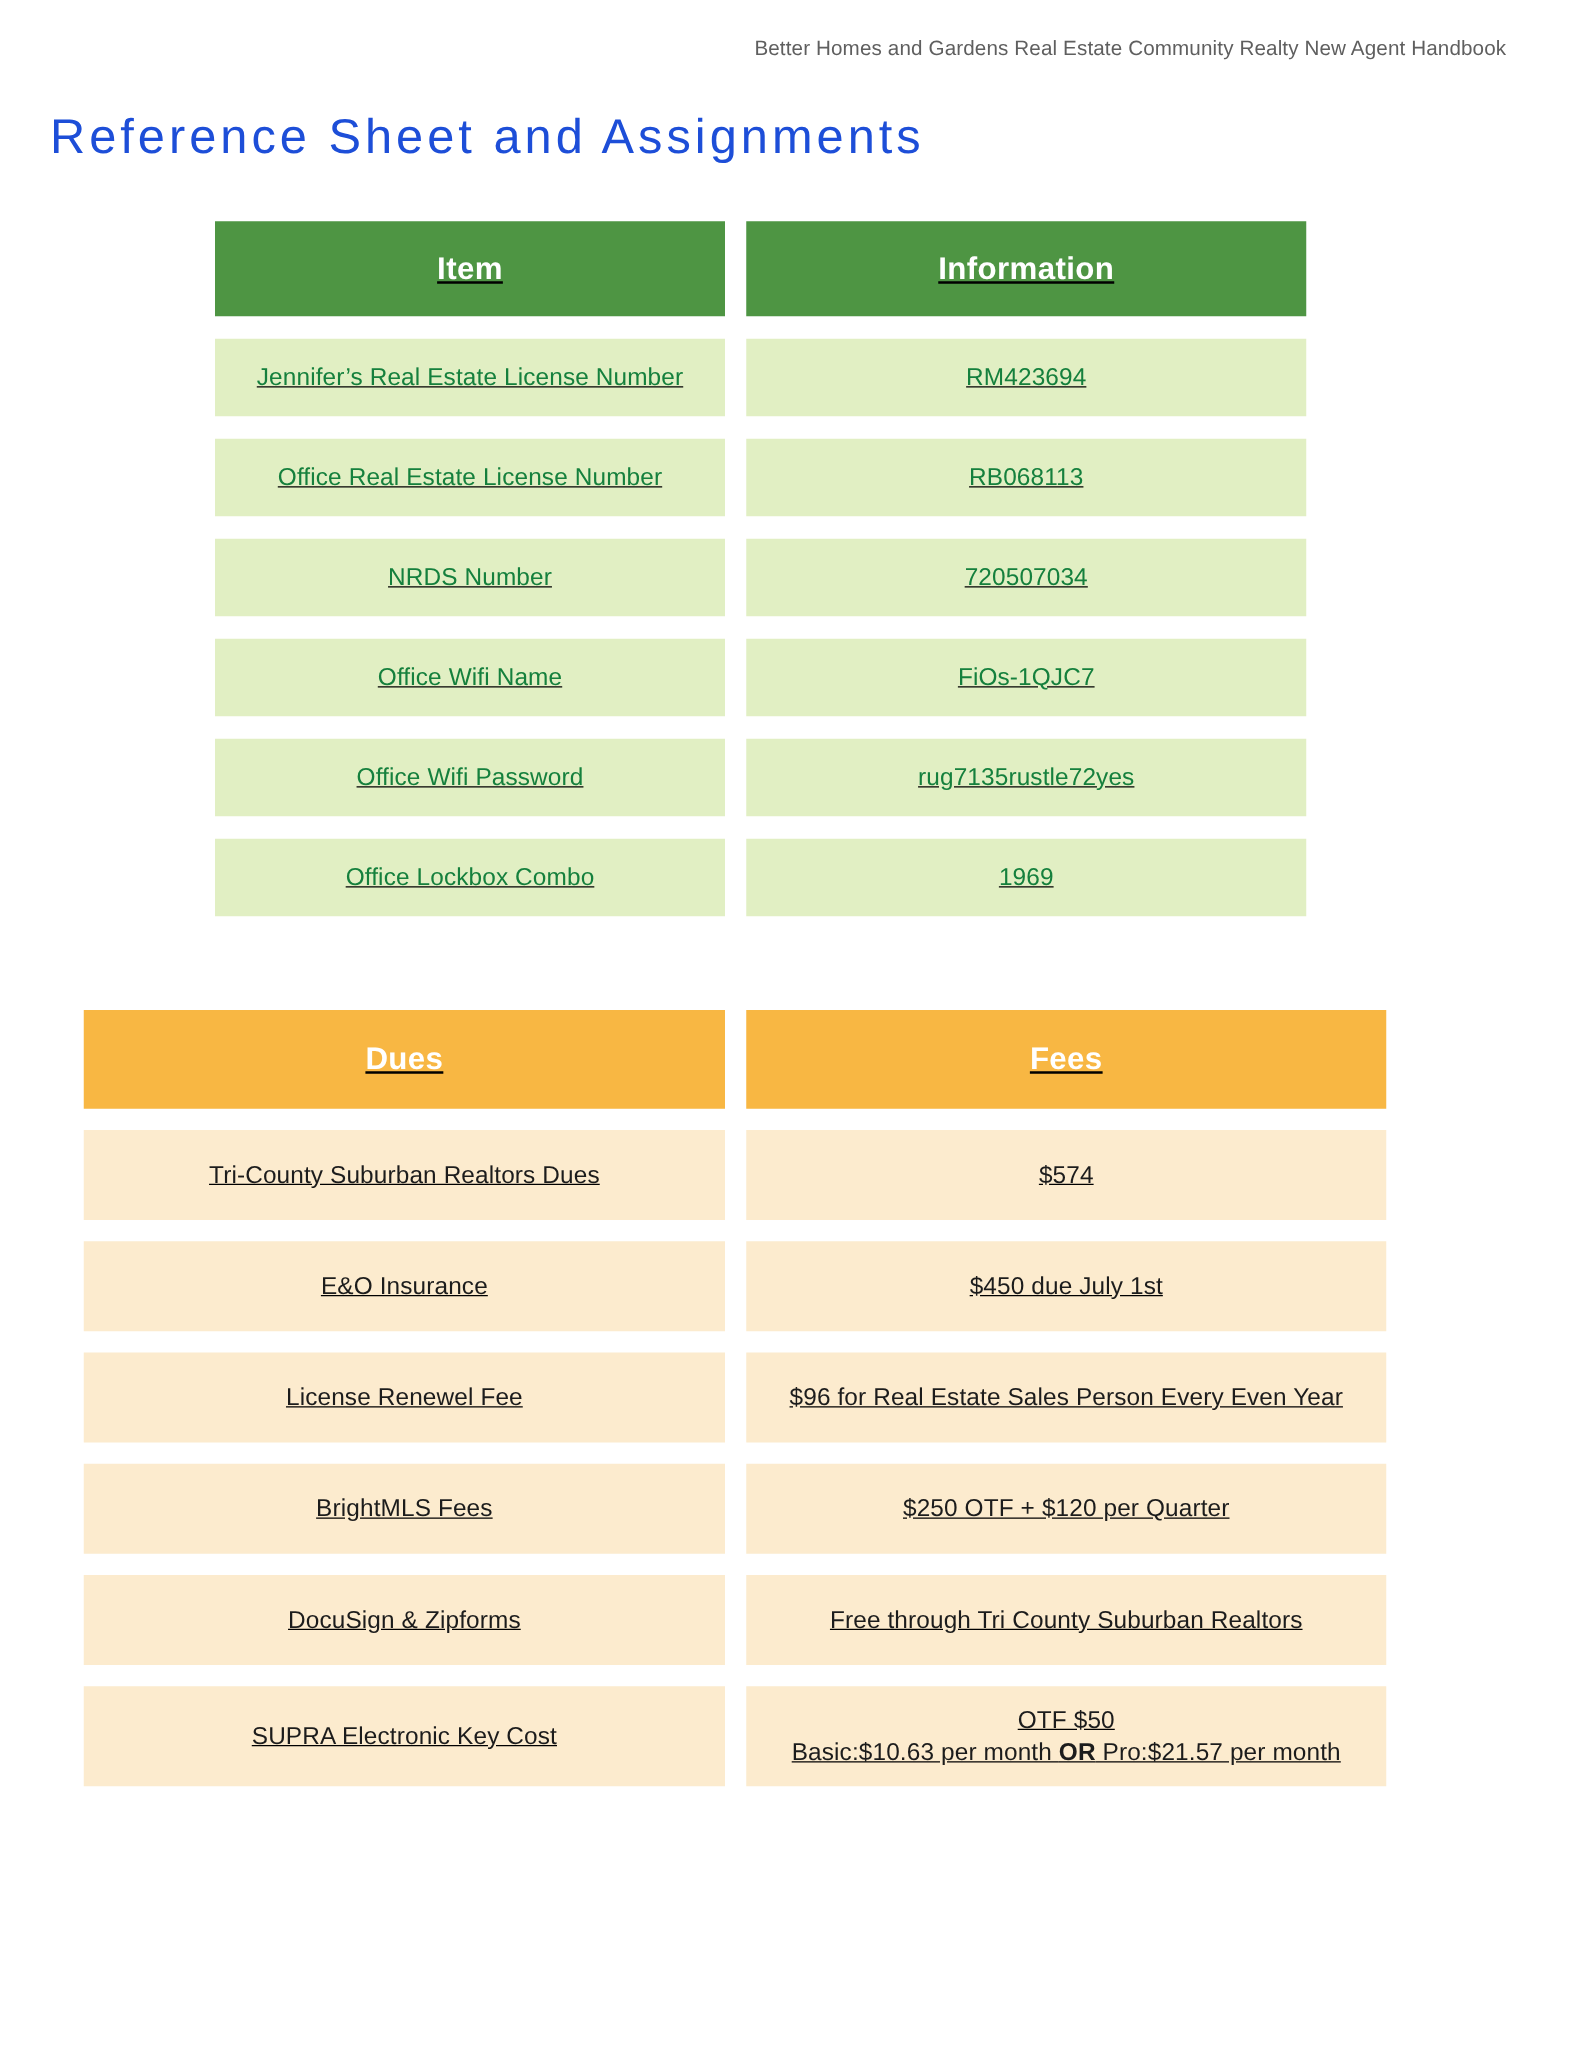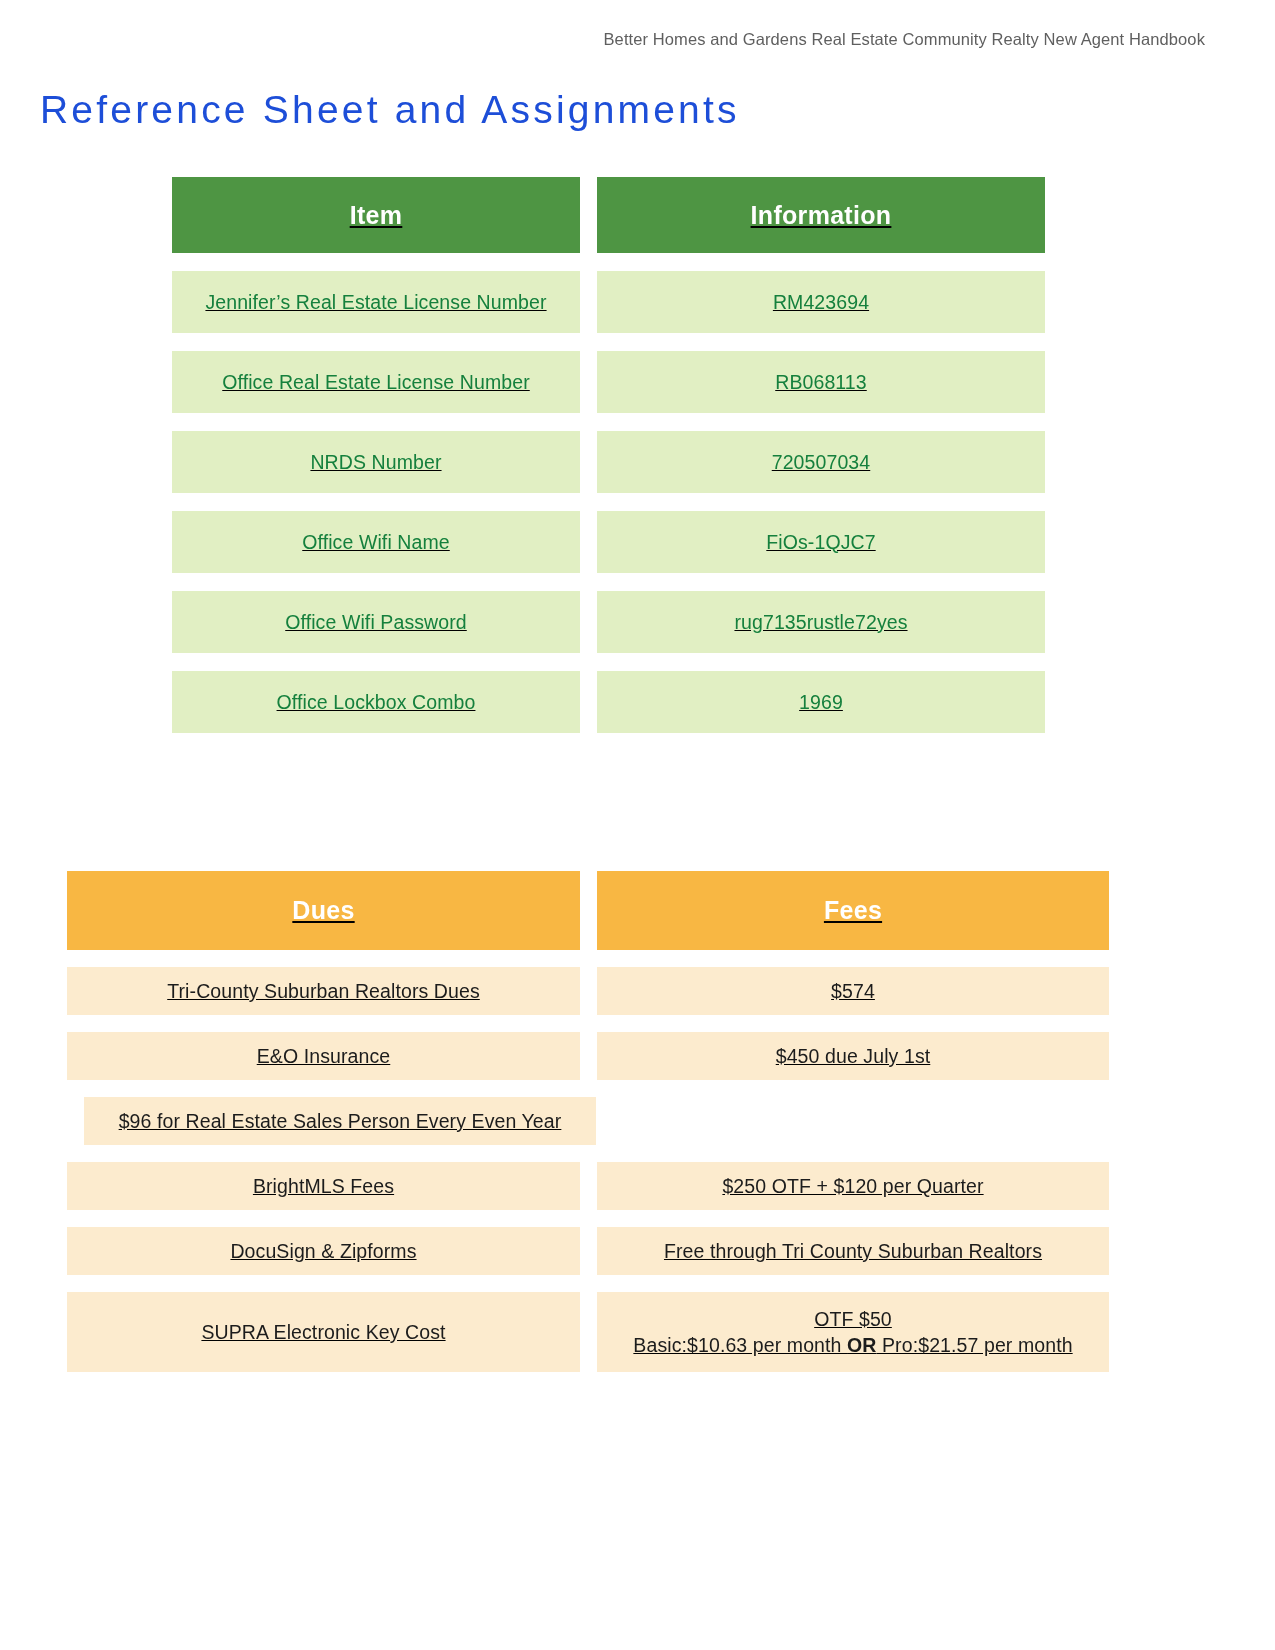--- a/index.html
+++ b/index.html
@@ -86,42 +86,42 @@
   #table-reference .body-row .t-cell {
     background: #E1EFC3;
     color: #15803d;
     height: 62px;
     font-size: 19.5px;
     letter-spacing: 0.1px;
   }
 
   
   #table-dues {
-    top: 871px;
+    top: 808px;
     left: 67px;
   }
   #table-dues .t-row { margin-bottom: 17px; }
   #table-dues .t-row:last-child { margin-bottom: 0; }
 
   #table-dues .col-a { width: 513px; }
   #table-dues .col-b { width: 512px; margin-left: 17px; }
 
   #table-dues .header-row .t-cell {
     background: #F8B743;
     color: #ffffff;
     height: 79px;
     font-size: 25px;
     font-weight: bold;
     letter-spacing: 0.3px;
   }
 
   #table-dues .body-row .t-cell {
     background: #FCEBCE;
     color: #1c1c1c;
-    height: 48px;
+    height: 72px;
     font-size: 19.5px;
     letter-spacing: 0.1px;
     line-height: 1.35;
     padding: 0 6px;
   }
 
   #table-dues .body-row.tall .t-cell {
     height: 80px;
   }
 
@@ -187,20 +187,21 @@
     <div class="t-cell col-a">Tri-County Suburban Realtors Dues</div>
     <div class="t-cell col-b">$574</div>
   </div>
 
   <div class="t-row body-row">
     <div class="t-cell col-a">E&amp;O Insurance</div>
     <div class="t-cell col-b">$450 due July 1st</div>
   </div>
 
   <div class="t-row body-row">
+    <div class="t-cell col-a">License Renewel Fee</div>
     <div class="t-cell col-b">$96 for Real Estate Sales Person Every Even Year</div>
   </div>
 
   <div class="t-row body-row">
     <div class="t-cell col-a">BrightMLS Fees</div>
     <div class="t-cell col-b">$250 OTF + $120 per Quarter</div>
   </div>
 
   <div class="t-row body-row">
     <div class="t-cell col-a">DocuSign &amp; Zipforms</div>

